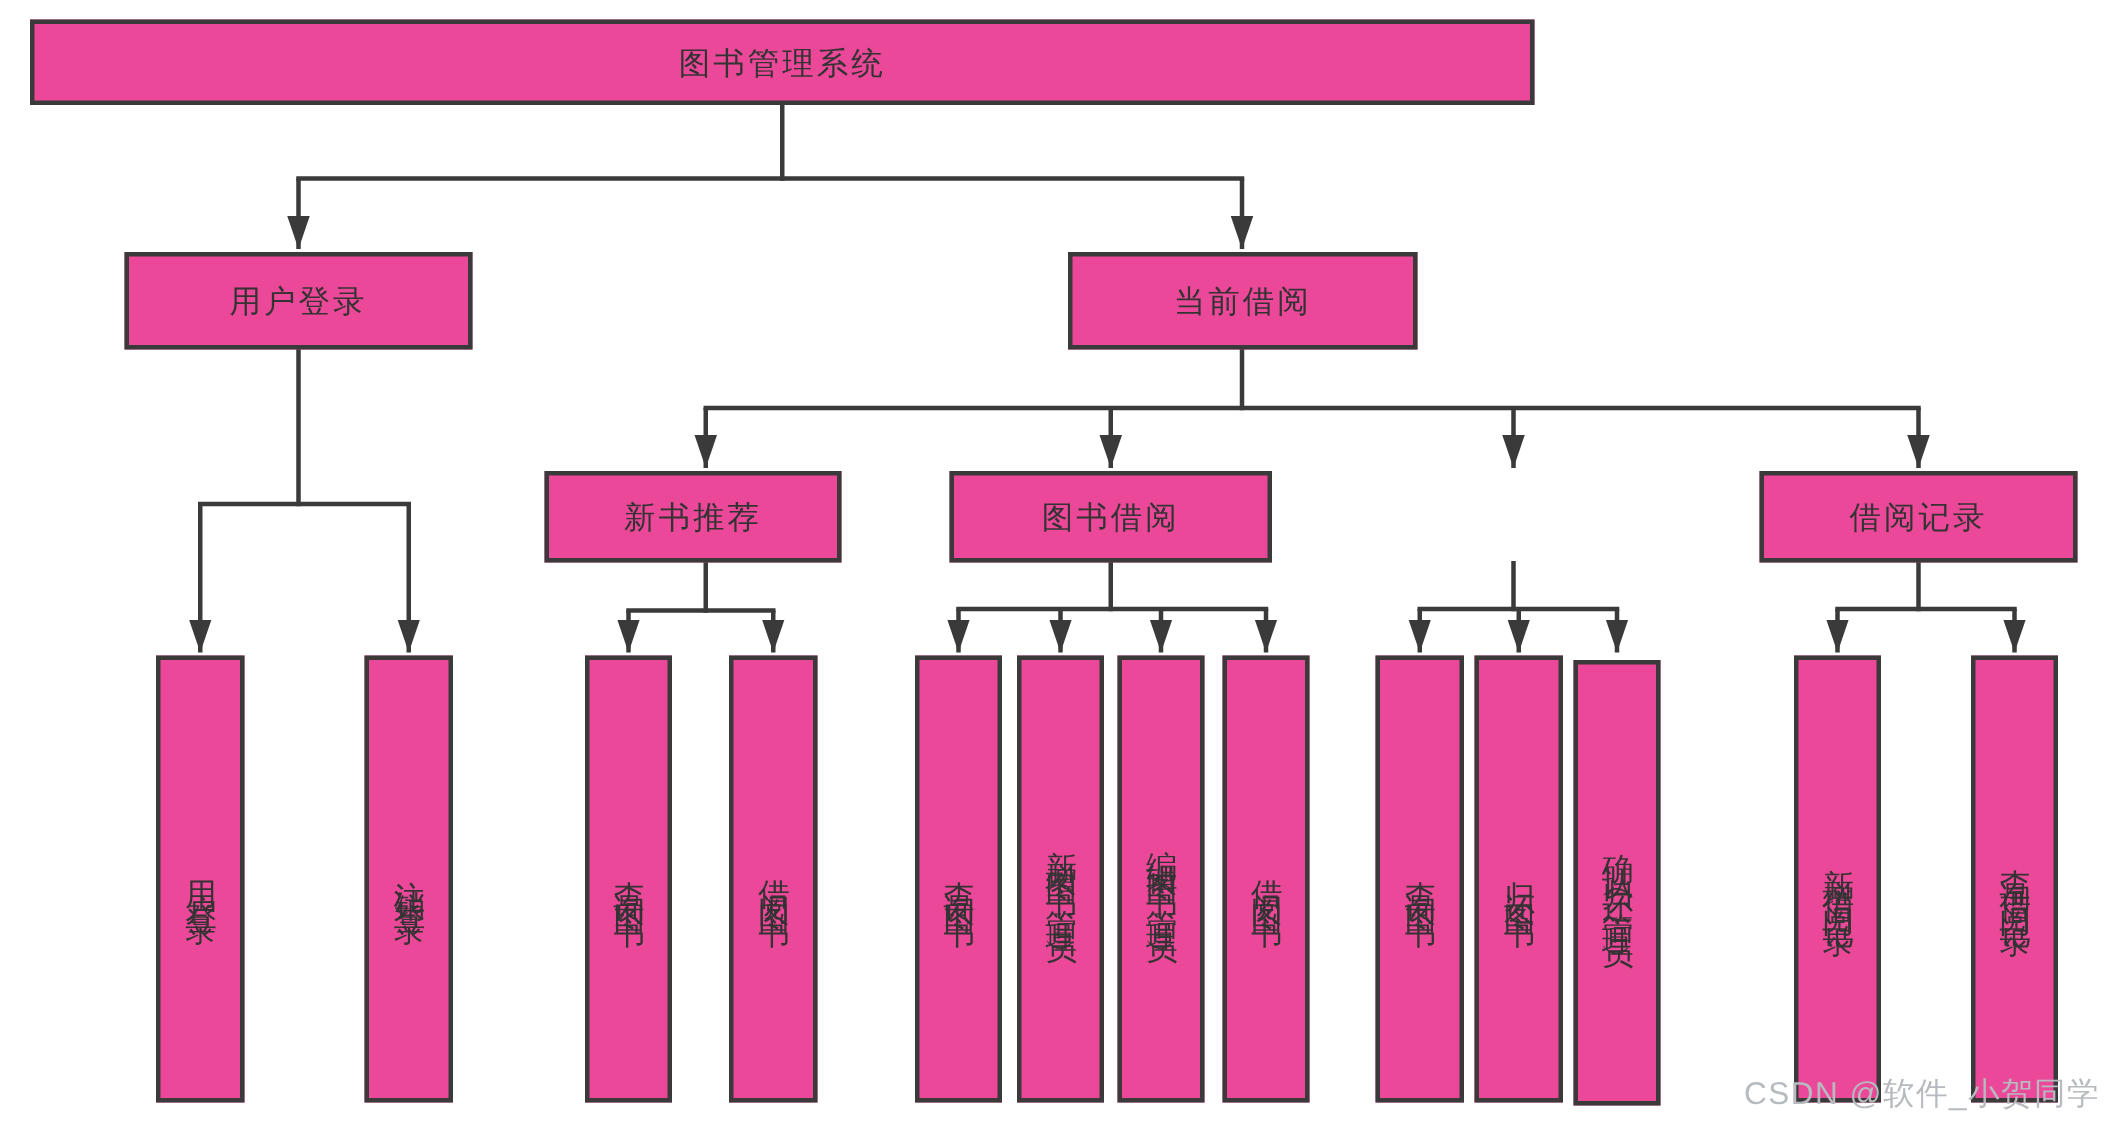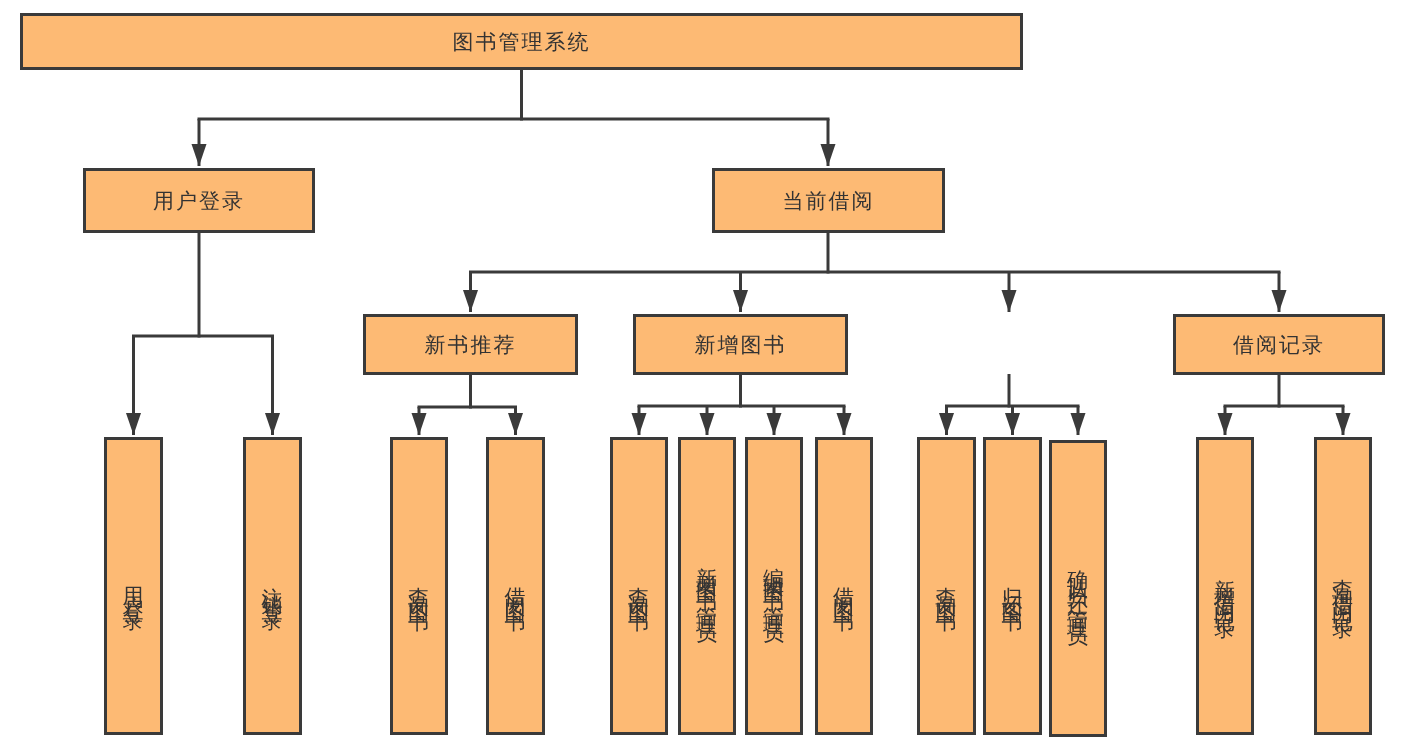--- a/index.html
+++ b/index.html
@@ -9,21 +9,21 @@
     background:#ffffff;
     font-family:"Liberation Sans", sans-serif;
     overflow:hidden;
   }
   .connector-layer {
     position:absolute; left:0; top:0; width:1405px; height:747px;
   }
   .node {
     position:absolute;
     box-sizing:border-box;
-    background:#fdba74;
+    background:#ec4899;
     border:3px solid #3a3a3a;
     display:flex;
     align-items:center;
     justify-content:center;
     color:#333333;
   }
   .node.h span {
     font-size:21px;
     letter-spacing:2px;
     white-space:nowrap;
@@ -104,25 +104,25 @@
     <span>图书管理系统</span>
   </div>
 
   <div class="node h" style="left:83px;top:168px;width:232px;height:65px">
     <span>用户登录</span>
   </div>
   <div class="node h" style="left:712px;top:168px;width:233px;height:65px">
     <span>当前借阅</span>
   </div>
 
-  <div class="node h" style="left:363px;top:314px;width:215px;height:61px">
+  <div class="node h" style="left:363px;top:314px;width:198px;height:61px">
     <span>新书推荐</span>
   </div>
   <div class="node h" style="left:633px;top:314px;width:215px;height:61px">
-    <span>新增图书</span>
+    <span>图书借阅</span>
   </div>
   <div class="node h" style="left:1173px;top:314px;width:212px;height:61px">
     <span>借阅记录</span>
   </div>
 
   <div class="node v" style="left:104px;top:437px;width:59px;height:298px">
     <span>用户登录</span>
   </div>
   <div class="node v" style="left:243px;top:437px;width:59px;height:298px">
     <span>注销登录</span>
@@ -158,14 +158,15 @@
     <span>确认归还（管理员）</span>
   </div>
 
   <div class="node v" style="left:1196px;top:437px;width:58px;height:298px">
     <span>新增借阅记录</span>
   </div>
   <div class="node v" style="left:1314px;top:437px;width:58px;height:298px">
     <span>查询借阅记录</span>
   </div>
 
+  <div class="watermark">CSDN @软件_小贺同学</div>
 
 </div>
 
 </body></html>

